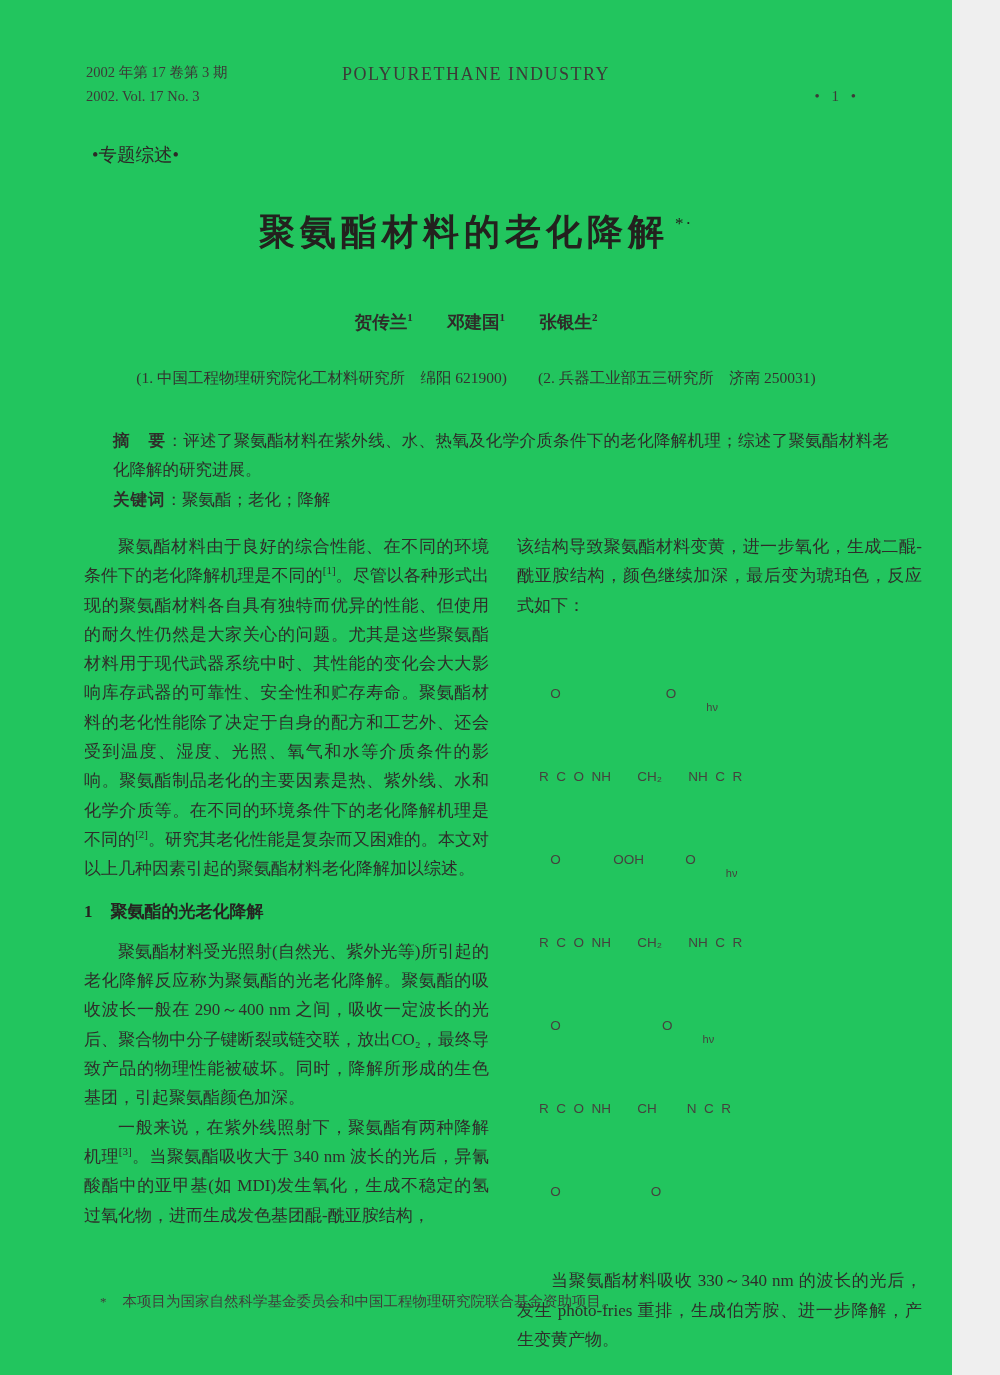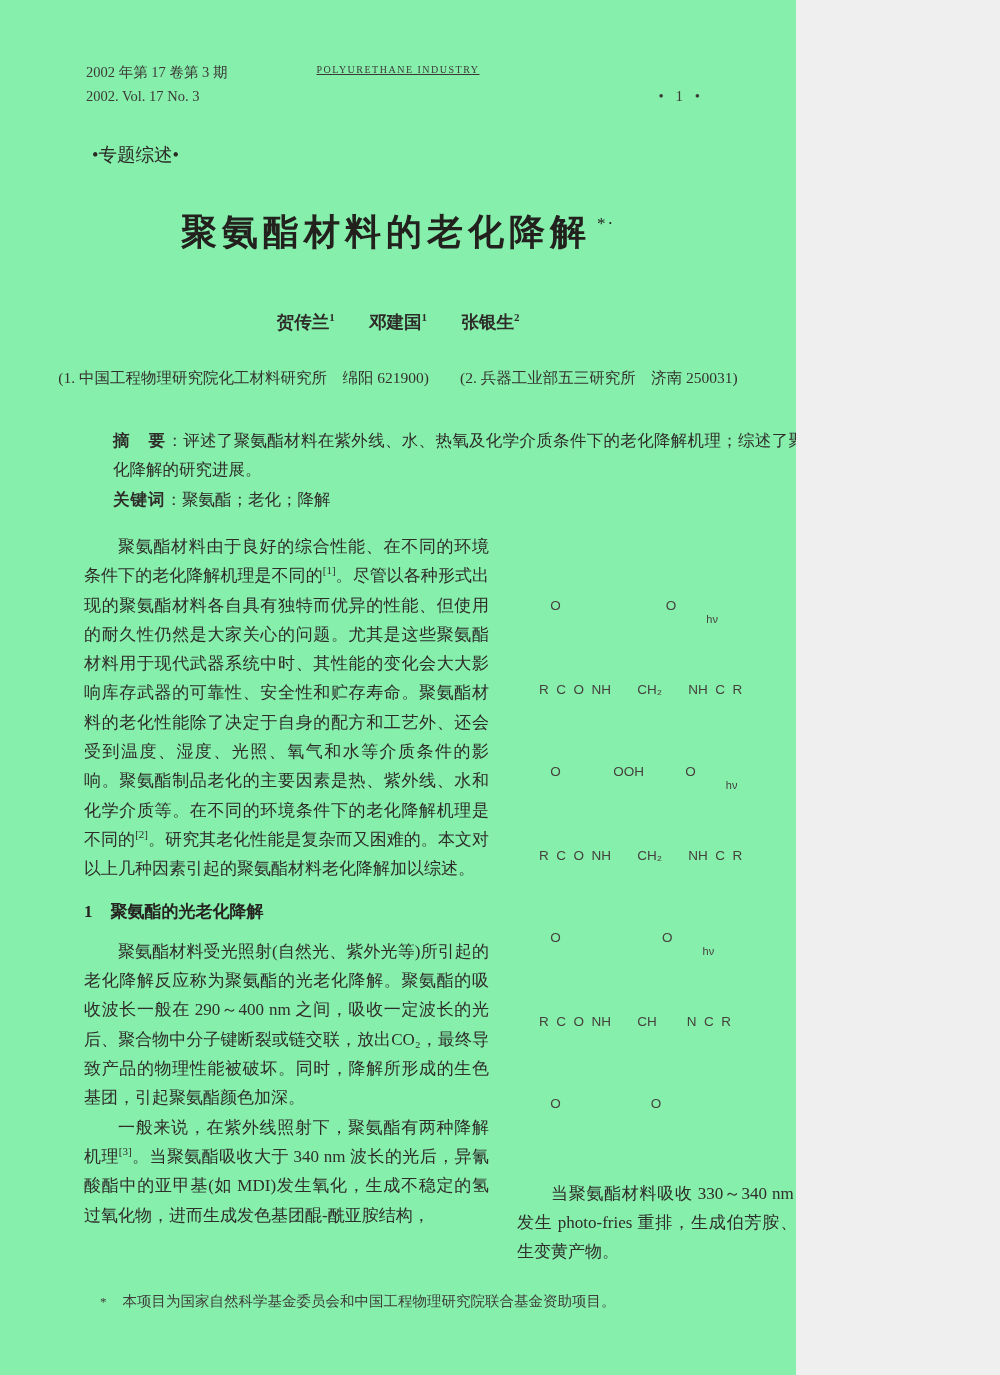--- a/index.html
+++ b/index.html
@@ -2,29 +2,29 @@
 <html lang="zh"><head>
 <meta charset="utf-8">
 <style>
   html,body{margin:0;padding:0;}
   body{
     width:1000px;height:1375px;
     background:#efefef;
     font-family:"Liberation Serif","DejaVu Serif",serif;
   }
   .page{
-    position:relative;width:796px;height:1375px;
-    background:#86efac;
+    position:relative;width:952px;height:1375px;
+    background:#22c55e;
     color:#33312e;overflow:hidden;
   }
   
   .header-left{position:absolute;left:86px;top:60px;font-size:14.5px;line-height:24px;color:#3c3a37;}
   .header-center{position:absolute;left:0;right:0;top:58px;text-align:center;color:#3c3a37;}
   .journal-cn{font-size:16.5px;letter-spacing:10px;}
-  .journal-en{font-size:10px;letter-spacing:1.5px;margin-top:6px;text-decoration:underline;}
+  .journal-en{font-size:18px;letter-spacing:1.5px;margin-top:6px;}
   .page-num{position:absolute;right:92px;top:88px;font-size:15px;letter-spacing:4px;color:#3c3a37;}
   .topic-label{position:absolute;left:92px;top:142px;font-size:18.5px;color:#2c2a27;}
   
   .article-title{position:absolute;left:0;right:0;top:208px;text-align:center;
     font-size:36px;font-weight:bold;letter-spacing:5px;color:#23211e;}
   .article-title .mark{font-size:17px;font-weight:normal;position:relative;top:-15px;letter-spacing:2px;margin-left:6px;}
   .authors{position:absolute;left:0;right:0;top:310px;text-align:center;font-size:17.5px;color:#2e2c29;font-weight:bold;}
   .authors .author{margin:0 15px;}
   .affiliation{position:absolute;left:0;right:0;top:368px;text-align:center;font-size:15.5px;color:#34322f;}
   
@@ -88,20 +88,21 @@
     <div class="col">
       <p><span>聚氨酯材料由于良好的综合性能、在不同的环境条件下的老化降解机理是不同的</span><span class="sup">[1]</span><span>。尽管以各种形式出现的聚氨酯材料各自具有独特而优异的性能、但使用的耐久性仍然是大家关心的问题。尤其是这些聚氨酯材料用于现代武器系统中时、其性能的变化会大大影响库存武器的可靠性、安全性和贮存寿命。聚氨酯材料的老化性能除了决定于自身的配方和工艺外、还会受到温度、湿度、光照、氧气和水等介质条件的影响。聚氨酯制品老化的主要因素是热、紫外线、水和化学介质等。在不同的环境条件下的老化降解机理是不同的</span><span class="sup">[2]</span><span>。研究其老化性能是复杂而又困难的。本文对以上几种因素引起的聚氨酯材料老化降解加以综述。</span></p>
       <div class="section-heading">
         <span class="num">1</span><span>聚氨酯的光老化降解</span>
       </div>
       <p><span>聚氨酯材料受光照射(自然光、紫外光等)所引起的老化降解反应称为聚氨酯的光老化降解。聚氨酯的吸收波长一般在 290～400 nm 之间，吸收一定波长的光后、聚合物中分子键断裂或链交联，放出CO₂，最终导致产品的物理性能被破坏。同时，降解所形成的生色基团，引起聚氨酯颜色加深。</span></p>
       <p><span>一般来说，在紫外线照射下，聚氨酯有两种降解机理</span><span class="sup">[3]</span><span>。当聚氨酯吸收大于 340 nm 波长的光后，异氰酸酯中的亚甲基(如 MDI)发生氧化，生成不稳定的氢过氧化物，进而生成发色基团醌-酰亚胺结构，</span></p>
     </div>
 
     <div class="col">
+      <p class="cont"><span>该结构导致聚氨酯材料变黄，进一步氧化，生成二醌-酰亚胺结构，颜色继续加深，最后变为琥珀色，反应式如下：</span></p>
       <div class="scheme">
         <div><span>   O                            O</span><span class="hv">hν</span></div>
         <div><span>R  C  O  NH       CH₂       NH  C  R</span></div>
         <div><span>   O              OOH           O</span><span class="hv">hν</span></div>
         <div><span>R  C  O  NH       CH₂       NH  C  R</span></div>
         <div><span>   O                           O</span><span class="hv">hν</span></div>
         <div><span>R  C  O  NH       CH        N  C  R</span></div>
         <div><span>   O                        O</span></div>
       </div>
       <p><span>当聚氨酯材料吸收 330～340 nm 的波长的光后，发生 photo-fries 重排，生成伯芳胺、进一步降解，产生变黄产物。</span></p>

